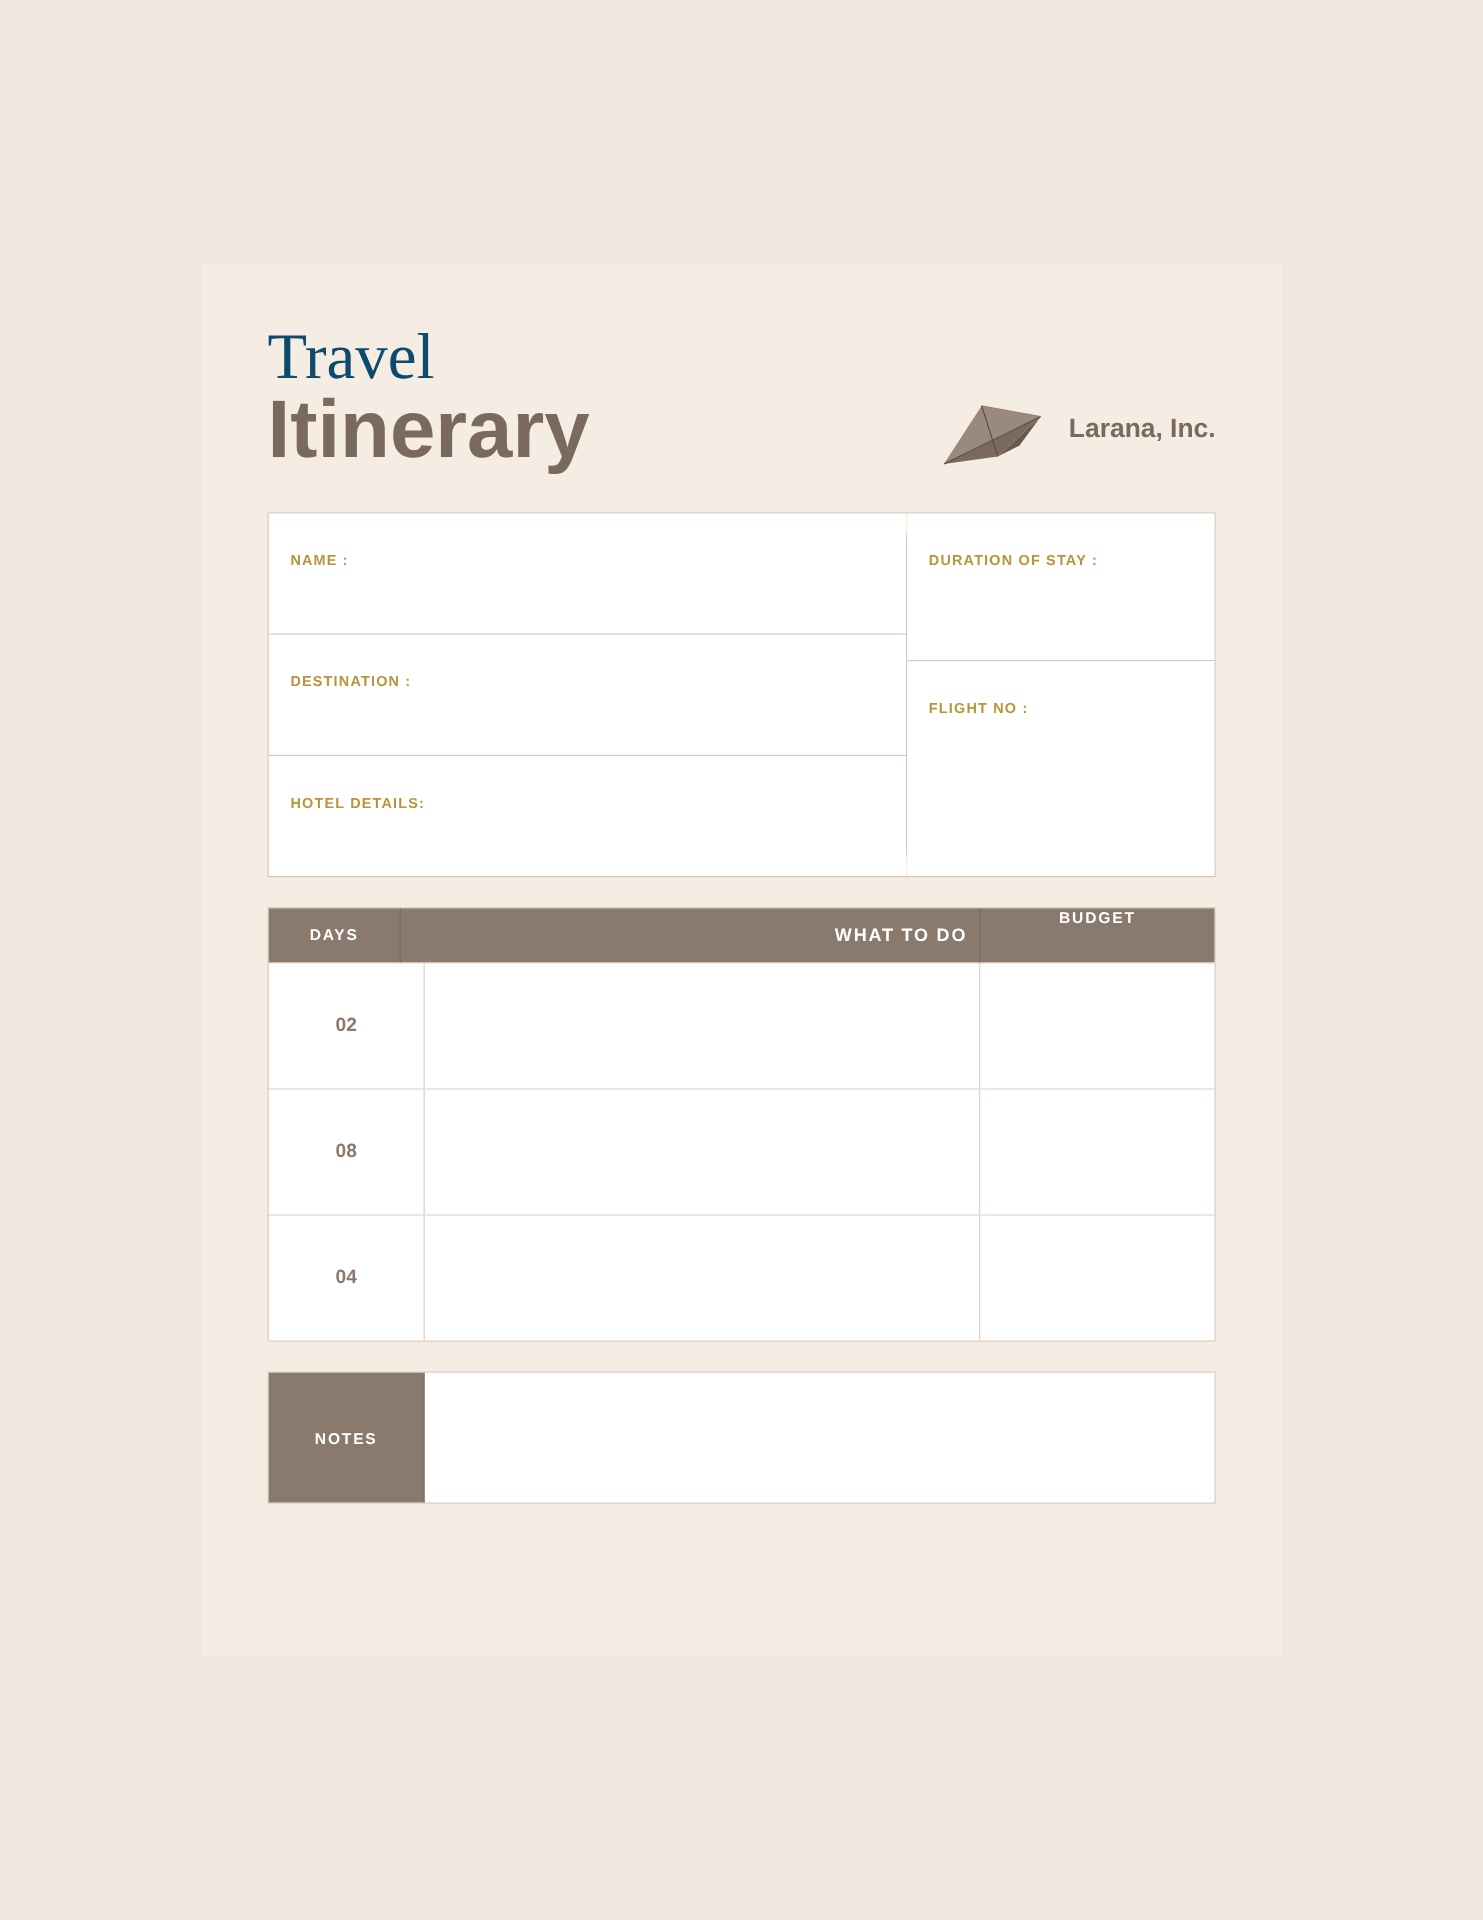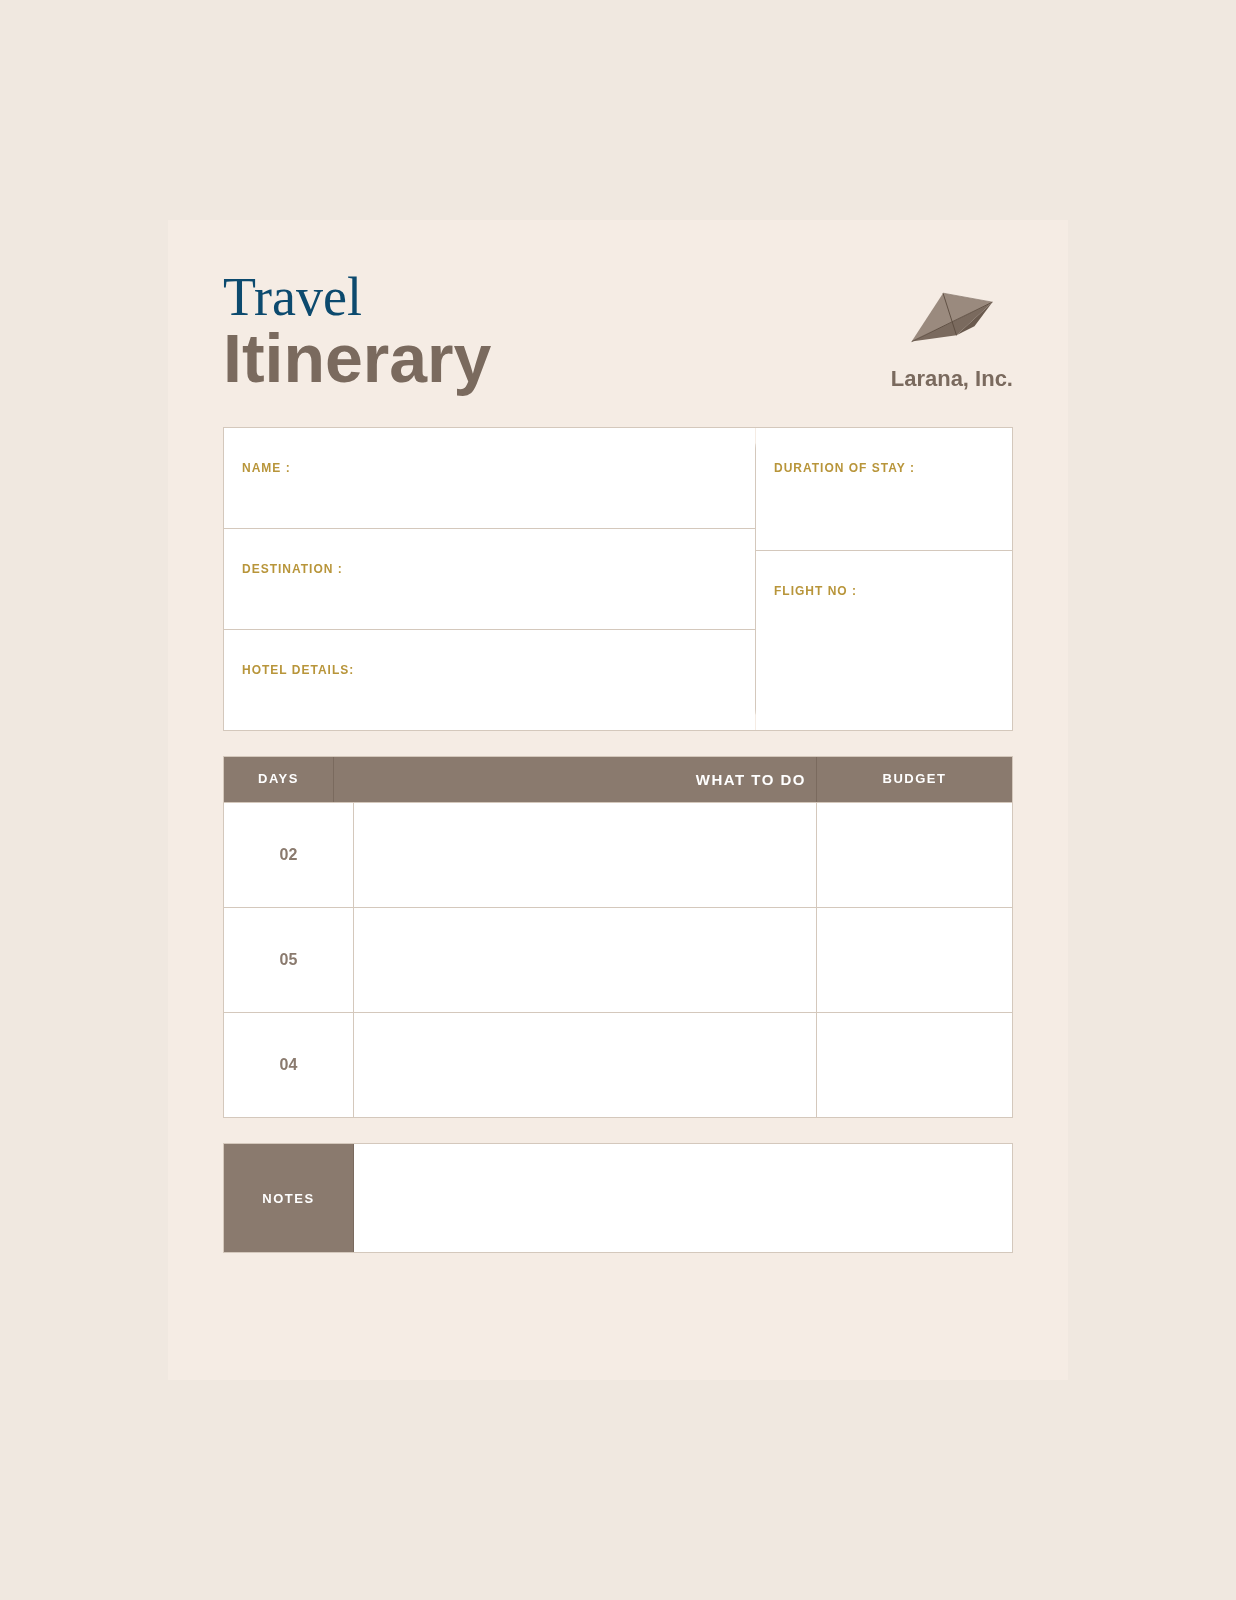--- a/index.html
+++ b/index.html
@@ -49,21 +49,21 @@
     .title-itinerary {
       font-size: 68px;
       font-weight: 800;
       color: #7a6a5e;
       line-height: 1;
       font-family: Arial, sans-serif;
     }
 
     .logo-block {
       display: flex;
-      flex-direction: column;
+      flex-direction: row;
       align-items: center;
       gap: 19px;
     }
 
     .paper-plane-icon {
       width: 90px;
       height: 70px;
     }
 
     .company-name {
@@ -152,21 +152,21 @@
       font-size: 15px;
       font-weight: 800;
       color: #ffffff;
       letter-spacing: 1.5px;
       font-family: Arial, sans-serif;
       border-right: 1.5px solid #7a6a5e;
     }
 
     .th-budget {
       width: 195px;
-      padding: 14px 10px;
+      padding: 0 10px;
       text-align: center;
       font-size: 13px;
       font-weight: 800;
       color: #ffffff;
       letter-spacing: 1.5px;
       font-family: Arial, sans-serif;
     }
 
     .table-row {
       display: flex;
@@ -290,21 +290,21 @@
       <div class="th-days">DAYS</div>
       <div class="th-what">WHAT TO DO</div>
       <div class="th-budget">BUDGET</div>
     </div>
     <div class="table-row">
       <div class="td-day">02</div>
       <div class="td-what"></div>
       <div class="td-budget"></div>
     </div>
     <div class="table-row">
-      <div class="td-day">05</div>
+      <div class="td-day">08</div>
       <div class="td-what"></div>
       <div class="td-budget"></div>
     </div>
     <div class="table-row">
       <div class="td-day">04</div>
       <div class="td-what"></div>
       <div class="td-budget"></div>
     </div>
   </div>
 

